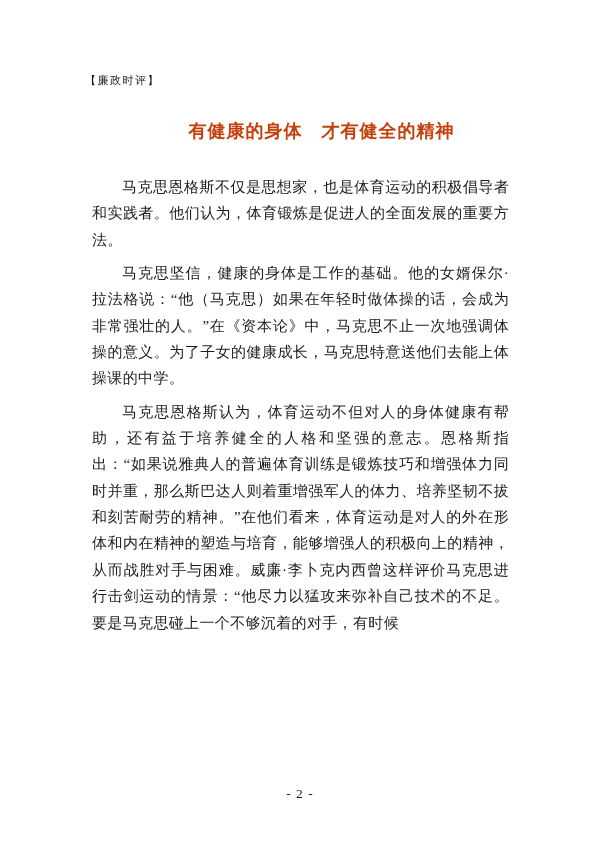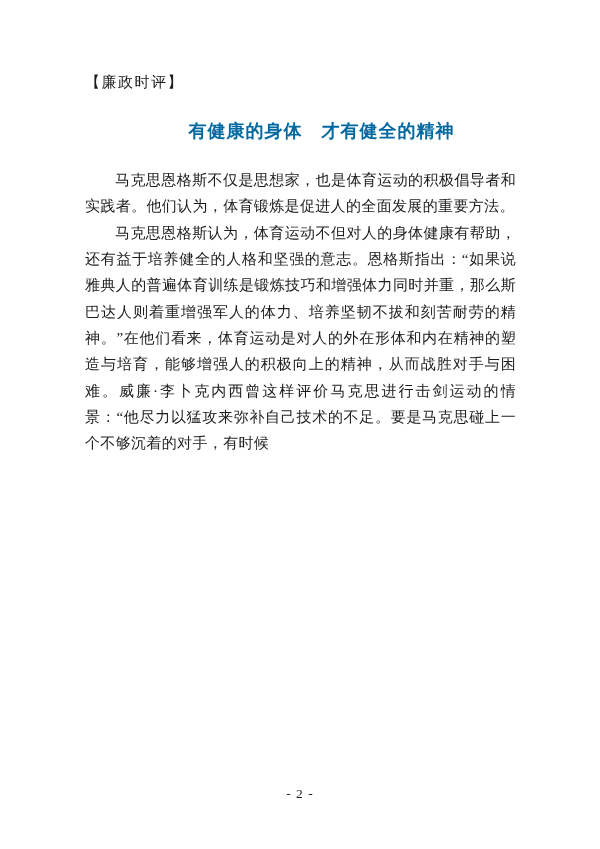--- a/index.html
+++ b/index.html
@@ -19,52 +19,52 @@
     height: 849px;
     background: #ffffff;
     color: #1c1c1c;
     overflow: hidden;
     box-sizing: border-box;
   }
   .section-tag {
     position: absolute;
     left: 85px;
     top: 73px;
-    font-size: 15px;
+    font-size: 11px;
     letter-spacing: 1.5px;
     white-space: nowrap;
   }
   .doc-title {
     position: absolute;
     left: 85px;
     top: 119px;
     width: 431px;
     margin: 0;
     text-align: center;
     text-indent: 42px; 
     font-family: "Liberation Sans", "DejaVu Sans", sans-serif;
     font-weight: bold;
     font-size: 18px;
     letter-spacing: 1px;
-    color: #0369a1;
+    color: #c2410c;
   }
   .body-text {
     position: absolute;
     left: 85px;
     top: 167px;
     width: 431px;
     font-size: 15px;
     line-height: 26.35px;
     letter-spacing: 0.35px;
     text-align: justify;
     text-justify: inter-ideograph;
     color: #1c1c1c;
   }
   .body-text p {
-    margin: 0;
+    margin: 7px;
     padding: 0;
     text-indent: 2em;
   }
   .page-number {
     position: absolute;
     left: 0;
     top: 786px;
     width: 600px;
     text-align: center;
     font-size: 13.5px;
@@ -76,18 +76,19 @@
 <body>
 
 <div class="page">
 
   <div class="section-tag">【廉政时评】</div>
 
   <h1 class="doc-title">有健康的身体　才有健全的精神</h1>
 
   <div class="body-text">
     <p>马克思恩格斯不仅是思想家，也是体育运动的积极倡导者和实践者。他们认为，体育锻炼是促进人的全面发展的重要方法。</p>
+    <p>马克思坚信，健康的身体是工作的基础。他的女婿保尔·拉法格说：“他（马克思）如果在年轻时做体操的话，会成为非常强壮的人。”在《资本论》中，马克思不止一次地强调体操的意义。为了子女的健康成长，马克思特意送他们去能上体操课的中学。</p>
     <p>马克思恩格斯认为，体育运动不但对人的身体健康有帮助，还有益于培养健全的人格和坚强的意志。恩格斯指出：“如果说雅典人的普遍体育训练是锻炼技巧和增强体力同时并重，那么斯巴达人则着重增强军人的体力、培养坚韧不拔和刻苦耐劳的精神。”在他们看来，体育运动是对人的外在形体和内在精神的塑造与培育，能够增强人的积极向上的精神，从而战胜对手与困难。威廉·李卜克内西曾这样评价马克思进行击剑运动的情景：“他尽力以猛攻来弥补自己技术的不足。要是马克思碰上一个不够沉着的对手，有时候</p>
   </div>
 
   <div class="page-number">- 2 -</div>
 
 </div>
 
 </body></html>

